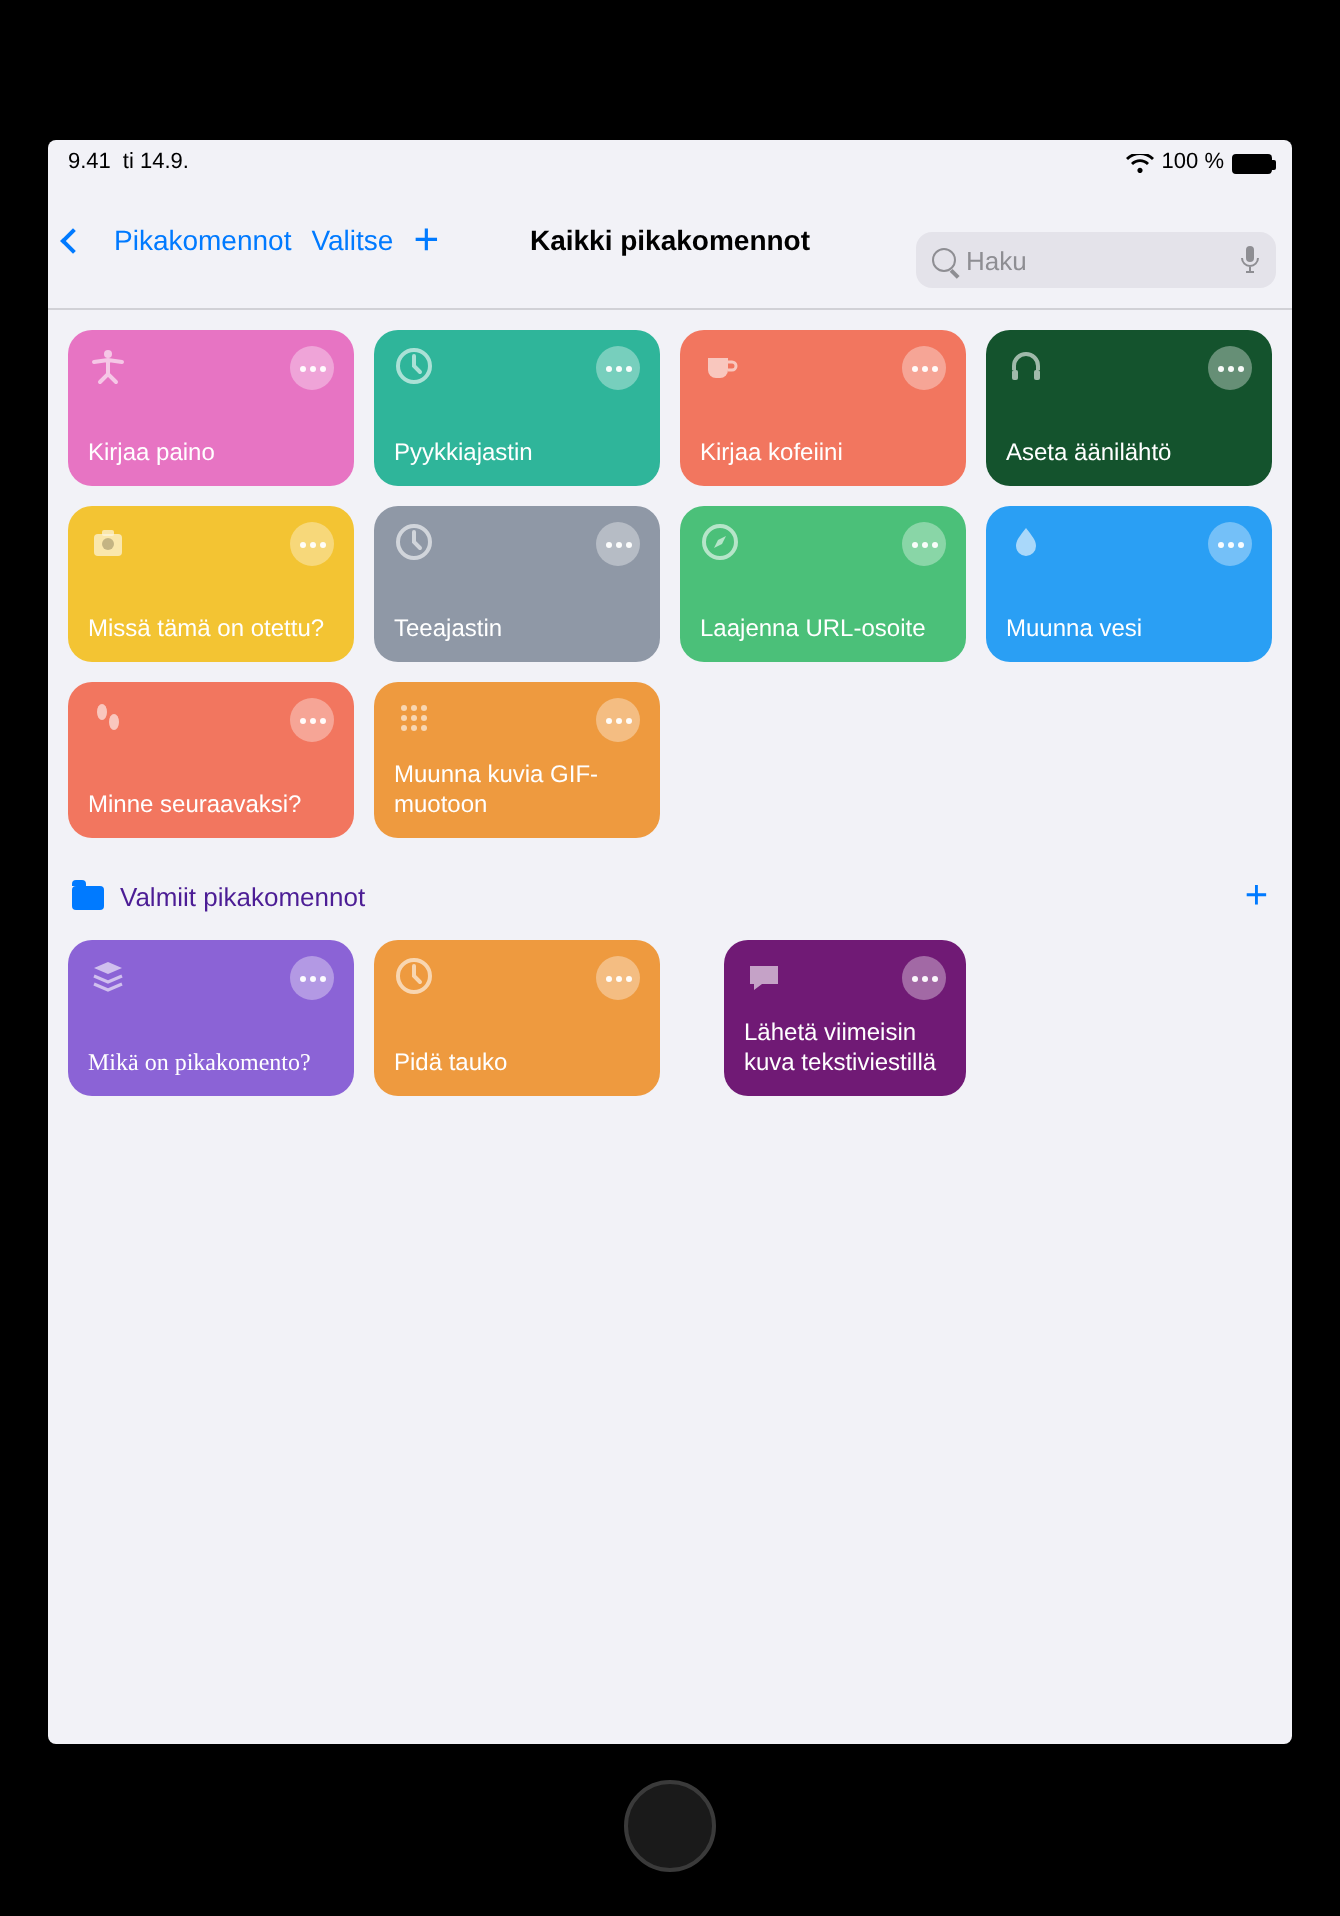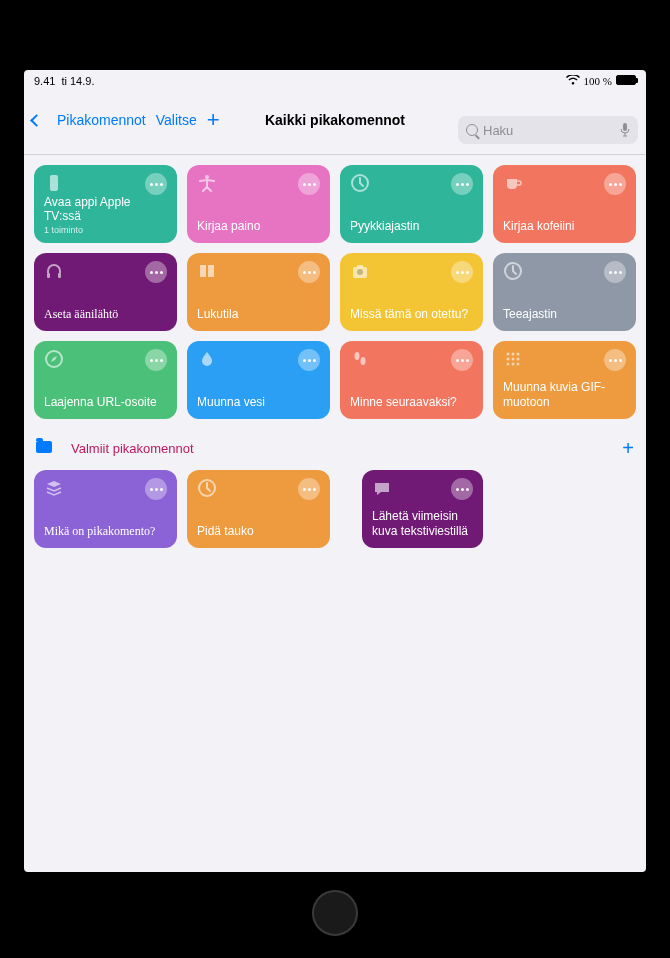--- a/index.html
+++ b/index.html
@@ -45,21 +45,21 @@
     display: flex;
     justify-content: space-between;
     align-items: center;
     padding: 4px 10px 2px 10px;
     font-size: 11px;
     font-weight: 500;
     color: #000;
     height: 20px;
   }
   .status-left { display: flex; gap: 6px; }
-  .status-right { display: flex; align-items: flex-start; gap: 4px; font-family: Liberation Serif, serif; }
+  .status-right { display: flex; align-items: flex-end; gap: 4px; }
   .battery {
     width: 20px; height: 10px;
     border: 1px solid #000;
     border-radius: 2px;
     position: relative;
     background: #000;
   }
   .battery::after {
     content: "";
     position: absolute;
@@ -198,25 +198,25 @@
     margin-top: 1px;
   }
   .section-header {
     display: flex;
     align-items: center;
     justify-content: space-between;
     margin: 18px 2px 10px 2px;
   }
   .section-left {
     display: flex;
-    align-items: flex-start;
-    gap: 19px;
+    align-items: center;
+    gap: 8px;
     font-size: 13px;
     font-weight: 500;
-    color: #be185d;
+    color: #4c1d95;
   }
   .folder-icon {
     width: 16px; height: 12px;
     background: #007aff;
     border-radius: 2px;
     position: relative;
   }
   .folder-icon::before {
     content: "";
     position: absolute;
@@ -268,38 +268,20 @@
           <svg class="mic-icon" viewBox="0 0 10 14">
               <rect x="3" y="0" width="4" height="8" rx="2" fill="#8e8e93"></rect>
               <path d="M1 6a4 4 0 008 0M5 10v3M3 13h4" stroke="#8e8e93" stroke-width="1" fill="none"></path>
             </svg>
         </div>
       </div>
     </div>
 
     <div class="content">
       <div class="grid" id="grid-main">
-          <div class="card" style="background: rgb(47, 181, 154);">
-            <div class="card-top">
-              <div class="card-icon">
-                <svg viewBox="0 0 20 20" width="20" height="20" fill="rgba(255,255,255,0.7)">
-                  <rect x="6" y="2" width="8" height="16" rx="2" fill="rgba(255,255,255,0.7)"></rect>
-                </svg>
-              </div>
-              <div class="more-btn">
-                <span></span>
-                <span></span>
-                <span></span>
-              </div>
-            </div>
-            <div>
-              <div class="card-title">Avaa appi Apple TV:ssä</div>
-              <div class="card-sub">1 toiminto</div>
-            </div>
-          </div>
           <div class="card" style="background: rgb(231, 116, 195);">
             <div class="card-top">
               <div class="card-icon">
                 <svg viewBox="0 0 20 20" width="20" height="20" fill="rgba(255,255,255,0.7)">
                   <circle cx="10" cy="4" r="2" fill="rgba(255,255,255,0.7)"></circle>
                   <path d="M3 8l7-1 7 1M10 7v7m-4 4l4-4 4 4" stroke="rgba(255,255,255,0.7)" stroke-width="2" fill="none" stroke-linecap="round"></path>
                 </svg>
               </div>
               <div class="more-btn">
                 <span></span>
@@ -340,54 +322,37 @@
               <div class="more-btn">
                 <span></span>
                 <span></span>
                 <span></span>
               </div>
             </div>
             <div>
               <div class="card-title">Kirjaa kofeiini</div>
             </div>
           </div>
-          <div class="card" style="background: #701a75; font-family: Liberation Serif, serif;">
+          <div class="card" style="background: #14532d;">
             <div class="card-top">
               <div class="card-icon">
                 <svg viewBox="0 0 20 20" width="20" height="20" fill="rgba(255,255,255,0.7)">
                   <path d="M4 12v-2a6 6 0 0112 0v2" stroke="rgba(255,255,255,0.7)" stroke-width="2" fill="none"></path>
                   <rect x="3" y="12" width="3" height="5" rx="1" fill="rgba(255,255,255,0.7)"></rect>
                   <rect x="14" y="12" width="3" height="5" rx="1" fill="rgba(255,255,255,0.7)"></rect>
                 </svg>
               </div>
               <div class="more-btn">
                 <span></span>
                 <span></span>
                 <span></span>
               </div>
             </div>
             <div>
               <div class="card-title">Aseta äänilähtö</div>
-            </div>
-          </div>
-          <div class="card" style="background: rgb(238, 154, 63);">
-            <div class="card-top">
-              <div class="card-icon">
-                <svg viewBox="0 0 20 20" width="20" height="20" fill="rgba(255,255,255,0.7)">
-                  <path d="M3 4h6v12H3zM11 4h6v12h-6z" fill="rgba(255,255,255,0.7)"></path>
-                </svg>
-              </div>
-              <div class="more-btn">
-                <span></span>
-                <span></span>
-                <span></span>
-              </div>
-            </div>
-            <div>
-              <div class="card-title">Lukutila</div>
             </div>
           </div>
           <div class="card" style="background: rgb(243, 196, 51);">
             <div class="card-top">
               <div class="card-icon">
                 <svg viewBox="0 0 20 20" width="20" height="20" fill="rgba(255,255,255,0.7)">
                   <rect x="3" y="6" width="14" height="11" rx="2" fill="rgba(255,255,255,0.7)"></rect>
                   <circle cx="10" cy="11" r="3" fill="rgba(0,0,0,0.25)"></circle>
                   <rect x="7" y="4" width="6" height="3" rx="1" fill="rgba(255,255,255,0.7)"></rect>
                 </svg>

